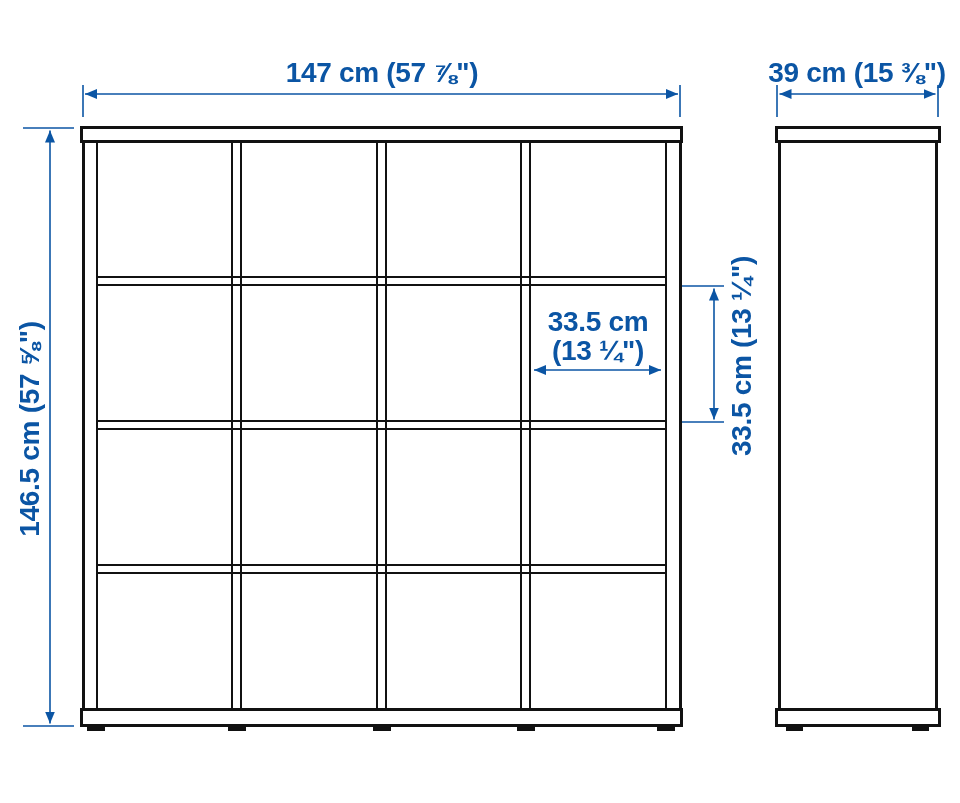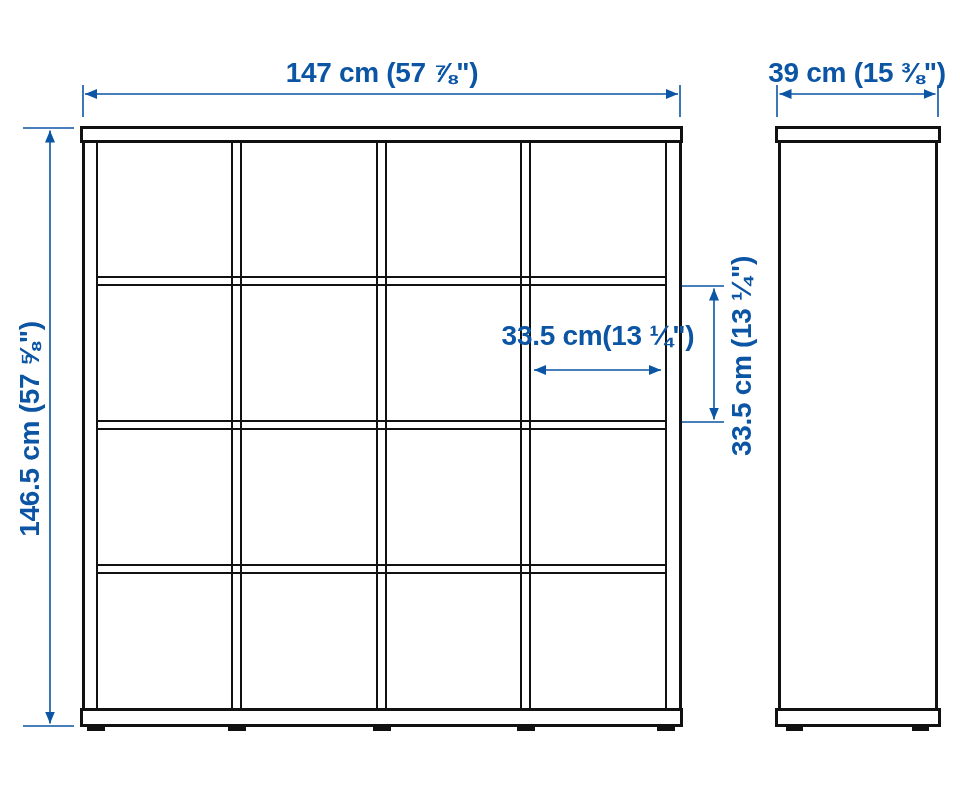--- a/index.html
+++ b/index.html
@@ -36,21 +36,21 @@
     font-weight: bold;
     font-size: 28px;
     letter-spacing: -0.3px;
     white-space: nowrap;
     transform: translate(-50%, -50%);
     line-height: 1.0;
   }
   .dim-label.rot { transform: translate(-50%, -50%) rotate(-90deg); }
   .dim-label.stacked {
     display: flex;
-    flex-direction: row;
+    flex-direction: column;
     align-items: center;
     line-height: 1.05;
   }
 </style>
 </head>
 <body>
 
 <div class="stage">
 
   <svg class="diagram" width="960" height="803" viewBox="0 0 960 803">

